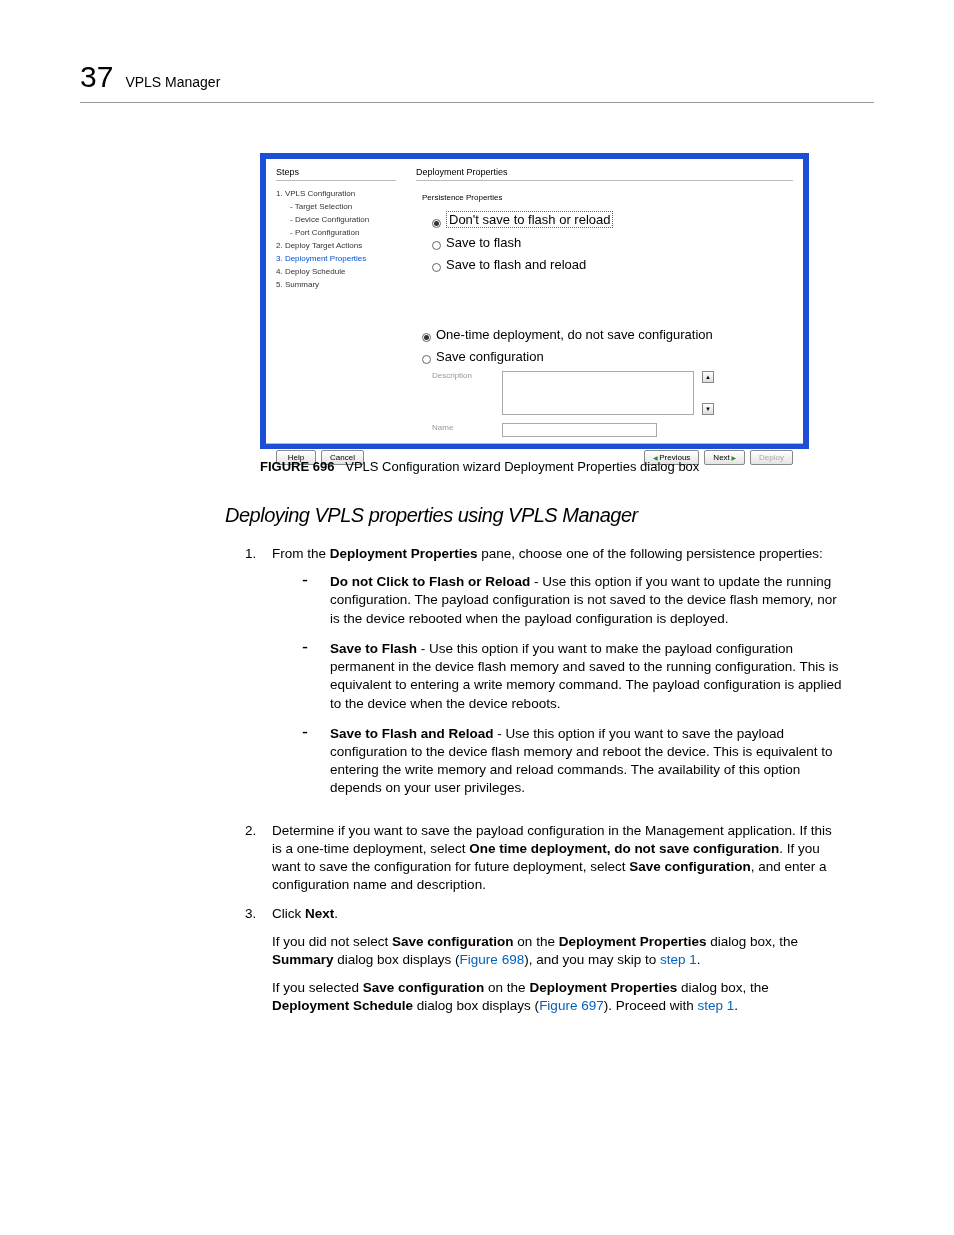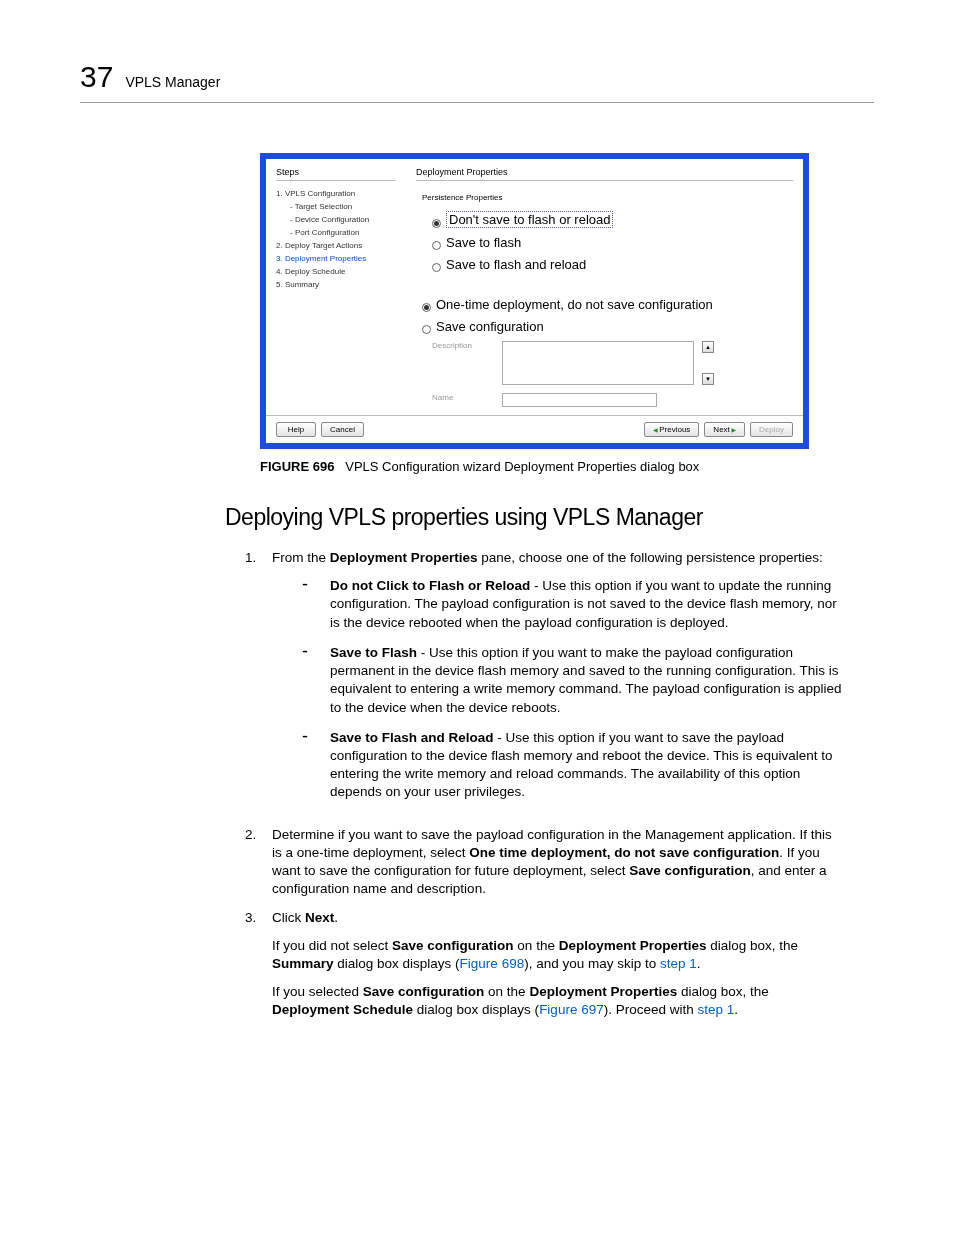--- a/index.html
+++ b/index.html
@@ -197,26 +197,27 @@
     }
     .figure-caption {
       margin-left: 180px;
       margin-bottom: 30px;
       font-size: 13px;
     }
     .figure-caption-label {
       font-weight: bold;
     }
     .section-heading {
-      font-size: 23px;
+      font-size: 20px;
       font-weight: normal;
       font-family: Arial, sans-serif;
       margin-left: 145px;
       margin-bottom: 18px;
       letter-spacing: -0.5px;
+      font-style: italic;
     }
     .content-body {
       margin-left: 165px;
       margin-right: 30px;
       font-size: 13.5px;
       line-height: 1.35;
     }
     .ol-num {
       display: flex;
       margin-bottom: 10px;
@@ -294,21 +295,21 @@
         </div>
         <div class="radio-row">
           <span class="radio-circle"></span>
           <span>Save to flash</span>
         </div>
         <div class="radio-row">
           <span class="radio-circle"></span>
           <span>Save to flash and reload</span>
         </div>
         <div class="spacer-v"></div>
-        <div class="radio-row" style="padding-left:6px;">
+        <div class="radio-row" style="padding-left:6px;margin-top:30px;">
           <span class="radio-circle checked"></span>
           <span>One-time deployment, do not save configuration</span>
         </div>
         <div class="radio-row" style="padding-left:6px;">
           <span class="radio-circle"></span>
           <span>Save configuration</span>
         </div>
         <div class="form-row">
           <span class="form-label">Description</span>
           <div class="textarea-input"></div>

